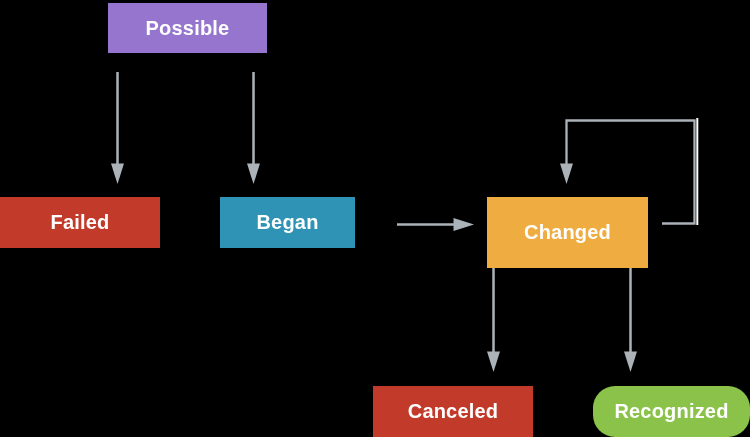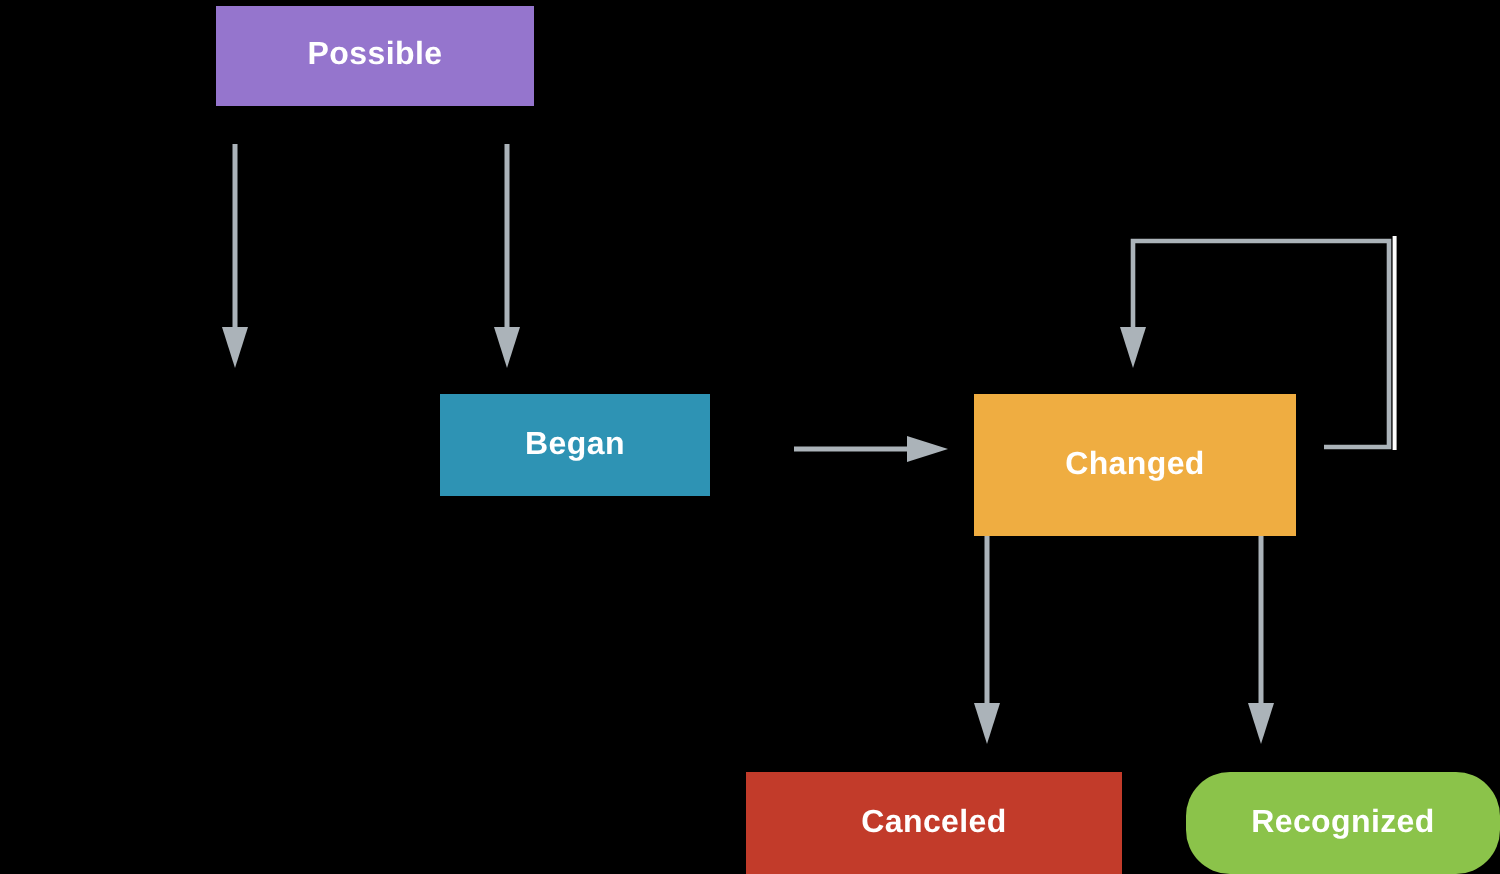--- a/index.html
+++ b/index.html
@@ -22,30 +22,30 @@
     height: 437px;
     display: block;
   }
   .node {
     position: absolute;
     display: flex;
     align-items: center;
     justify-content: center;
   }
   .node .label {
-    font-size: 16px;
+    font-size: 20px;
     font-weight: bold;
     letter-spacing: 0.2px;
     white-space: nowrap;
   }
   .n-possible   { left: 108px; top: 3px;   width: 159px; height: 50px; }
   .n-failed     { left: 0px;   top: 197px; width: 160px; height: 51px; }
   .n-began      { left: 220px; top: 197px; width: 135px; height: 51px; }
   .n-changed    { left: 487px; top: 197px; width: 161px; height: 71px; }
-  .n-canceled   { left: 373px; top: 386px; width: 188px; height: 51px; }
+  .n-canceled   { left: 373px; top: 386px; width: 160px; height: 51px; }
   .n-recognized { left: 593px; top: 386px; width: 157px; height: 51px; border-radius: 22px; }
 </style>
 </head>
 <body>
 
 <div class="stage" style="background: rgb(0, 0, 0);">
 
   <svg class="edges-layer" viewBox="0 0 750 437" xmlns="http://www.w3.org/2000/svg">
 
     <g>
@@ -77,20 +77,23 @@
     <g>
       <line x1="630.5" y1="261" x2="630.5" y2="355" stroke-width="2.5" stroke="#ABB3B9"></line>
       <polygon points="624,351.5 637,351.5 630.5,372" fill="#ABB3B9"></polygon>
     </g>
   </svg>
 
   <div class="node n-possible" style="background: rgb(149, 117, 205);">
     <span class="label" style="color: rgb(255, 255, 255);">Possible</span>
   </div>
 
+  <div class="node n-failed" style="background: rgb(194, 59, 42);">
+    <span class="label" style="color: rgb(255, 255, 255);">Failed</span>
+  </div>
 
   <div class="node n-began" style="background: rgb(46, 147, 180);">
     <span class="label" style="color: rgb(255, 255, 255);">Began</span>
   </div>
 
   <div class="node n-changed" style="background: rgb(239, 173, 65);">
     <span class="label" style="color: rgb(255, 255, 255);">Changed</span>
   </div>
 
   <div class="node n-canceled" style="background: rgb(194, 59, 42);">

